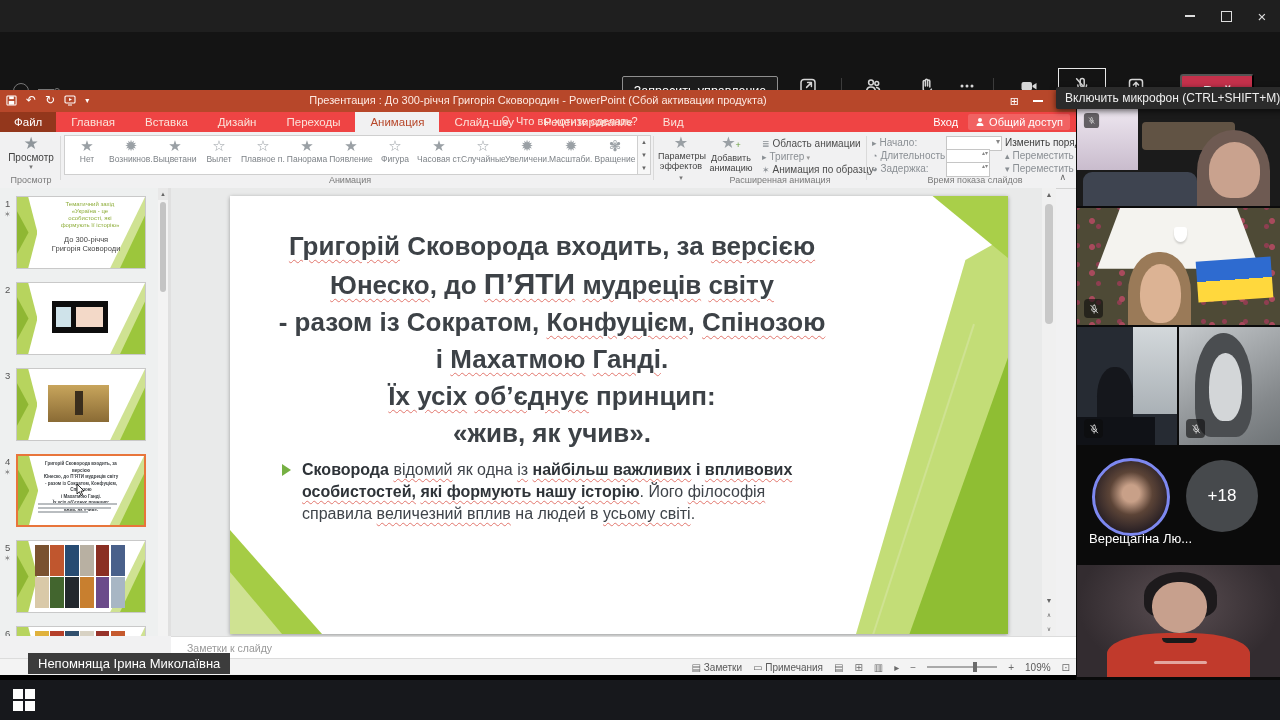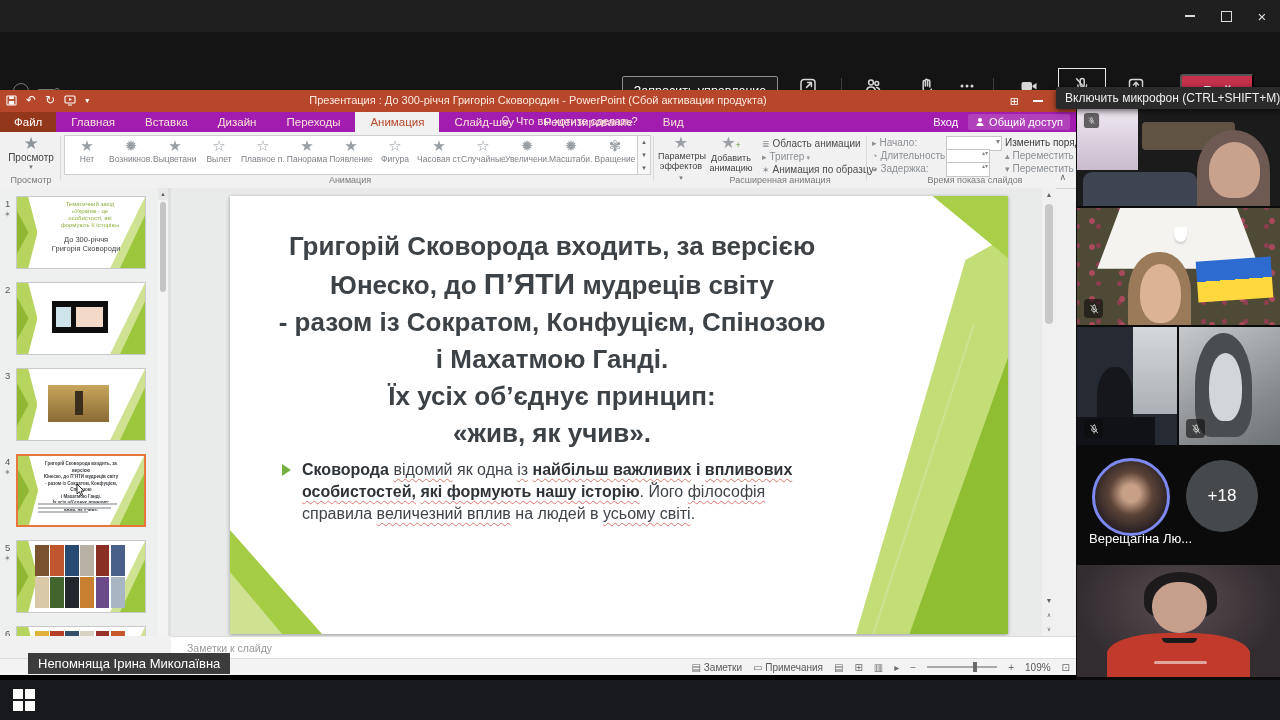--- a/index.html
+++ b/index.html
@@ -29,21 +29,21 @@
     display:flex;align-items:center;justify-content:center;gap:6px;color:#fff;font-size:13px;font-weight:bold;}
   #mic-tooltip{position:absolute;left:1056px;top:87px;background:#2b2b2b;color:#eee;font-size:12px;
     padding:4px 9px;border-radius:2px;z-index:60;box-shadow:0 2px 6px rgba(0,0,0,.6);white-space:nowrap;}
   svg.tico{stroke:#d6d6d6;fill:none;stroke-width:1.5;stroke-linecap:round;stroke-linejoin:round;}
   
   #ppt{position:absolute;left:0;top:90px;width:1076px;height:584px;background:#f1f1f2;}
   #ppt-title{position:absolute;left:0;top:0;width:100%;height:22px;background:#b7472a;color:#fff;}
   #qat{position:absolute;left:6px;top:3px;display:flex;gap:9px;align-items:center;color:#fff;font-size:12px;}
   #ppt-title .name{position:absolute;left:0;right:0;top:4px;text-align:center;font-size:11px;color:#fde9e2;}
   #pwc{position:absolute;right:4px;top:0;display:flex;gap:14px;height:22px;align-items:center;color:#fff;font-size:11px;padding-right:4px;}
-  #tabs-row{position:absolute;left:0;top:22px;width:100%;height:20px;background:#a21caf;}
+  #tabs-row{position:absolute;left:0;top:22px;width:100%;height:20px;background:#ef4444;}
   #ppt-tabs{display:flex;align-items:stretch;height:20px;padding-left:0;}
   .ptab{color:#fbe3da;font-size:11.5px;padding:0 15px;display:flex;align-items:center;}
   .ptab.file{background:#93371c;color:#fff;padding:0 14px;}
   .ptab.active{background:#f1f1f2;color:#b7472a;}
   #tellme{position:absolute;left:500px;top:3px;display:flex;gap:5px;color:#fbe3da;font-size:11px;align-items:center;}
   #acct{position:absolute;right:6px;top:2px;display:flex;gap:10px;align-items:center;color:#fff;font-size:11px;}
   #shareBtn{background:rgba(255,255,255,.16);border-radius:2px;height:16px;display:flex;align-items:center;gap:4px;padding:0 7px;}
   
   #ribbon{position:absolute;left:0;top:42px;width:100%;height:56px;background:#f1f1f2;border-bottom:1px solid #d2d2d2;}
   .rsep{position:absolute;top:4px;width:1px;height:44px;background:#dadada;}
@@ -102,21 +102,21 @@
   #editor{position:absolute;left:171px;top:98px;width:885px;height:448px;background:#e9eaea;}
   #slide{position:absolute;left:59px;top:8px;width:778px;height:438px;background:#fff;box-shadow:0 1px 4px rgba(0,0,0,.35);overflow:hidden;}
   .sd1{position:absolute;right:0;top:0;width:92px;height:62px;background:#a9cf49;clip-path:polygon(18% 0,100% 0,100% 100%);}
   .sd2{position:absolute;right:0;top:40px;width:152px;height:398px;background:#c3dd77;clip-path:polygon(100% 0,72% 6%,0 100%,100% 100%);}
   .sd3{position:absolute;right:0;top:150px;width:112px;height:288px;background:#8fbe33;clip-path:polygon(100% 4%,12% 100%,100% 100%);}
   .sd4{position:absolute;right:84px;top:120px;width:2px;height:330px;background:#cfe292;transform:rotate(18deg);}
   .sd5{position:absolute;left:0;bottom:0;width:92px;height:104px;background:#a5cc45;clip-path:polygon(0 0,0 100%,100% 100%);}
   .sd6{position:absolute;left:0;bottom:0;width:52px;height:62px;background:#cfe292;clip-path:polygon(0 0,0 100%,100% 100%);}
   #slide-title{position:absolute;left:22px;top:32px;width:600px;text-align:center;color:#3d4247;font-weight:600;}
   .s-line{font-size:26px;line-height:37px;}
-  .s-line .w{text-decoration-style:wavy;text-decoration-color:#e2766d;text-decoration-thickness:1px;text-underline-offset:4px;}
+  .s-line .w{text-decoration:underline;text-decoration-style:wavy;text-decoration-color:#e2766d;text-decoration-thickness:1px;text-underline-offset:4px;}
   .s-line .b{font-weight:800;margin-top:40px;}
   .s-line .big{font-size:30px;font-weight:800;}
   #slide-bullet{position:absolute;left:52px;top:268px;width:0;height:0;border-left:9px solid #76b043;border-top:6px solid transparent;border-bottom:6px solid transparent;}
   #slide-body-text{position:absolute;left:72px;top:263px;width:520px;font-size:16px;line-height:22px;color:#3f444a;}
   #slide-body-text .w{text-decoration:underline;text-decoration-style:wavy;text-decoration-color:#e2766d;text-decoration-thickness:1px;text-underline-offset:3px;}
   #slide-body-text .b{font-weight:bold;color:#2e3338;}
   #ed-scroll{position:absolute;right:0;top:0;width:14px;height:448px;background:#f0f0f0;color:#666;}
   #ed-scroll .c{width:14px;height:14px;font-size:7px;text-align:center;line-height:14px;}
   #ed-scroll .th{position:absolute;left:3px;top:16px;width:8px;height:120px;background:#c8c8c8;border-radius:4px;}
   #ed-scroll .bot{position:absolute;bottom:0;width:14px;}

